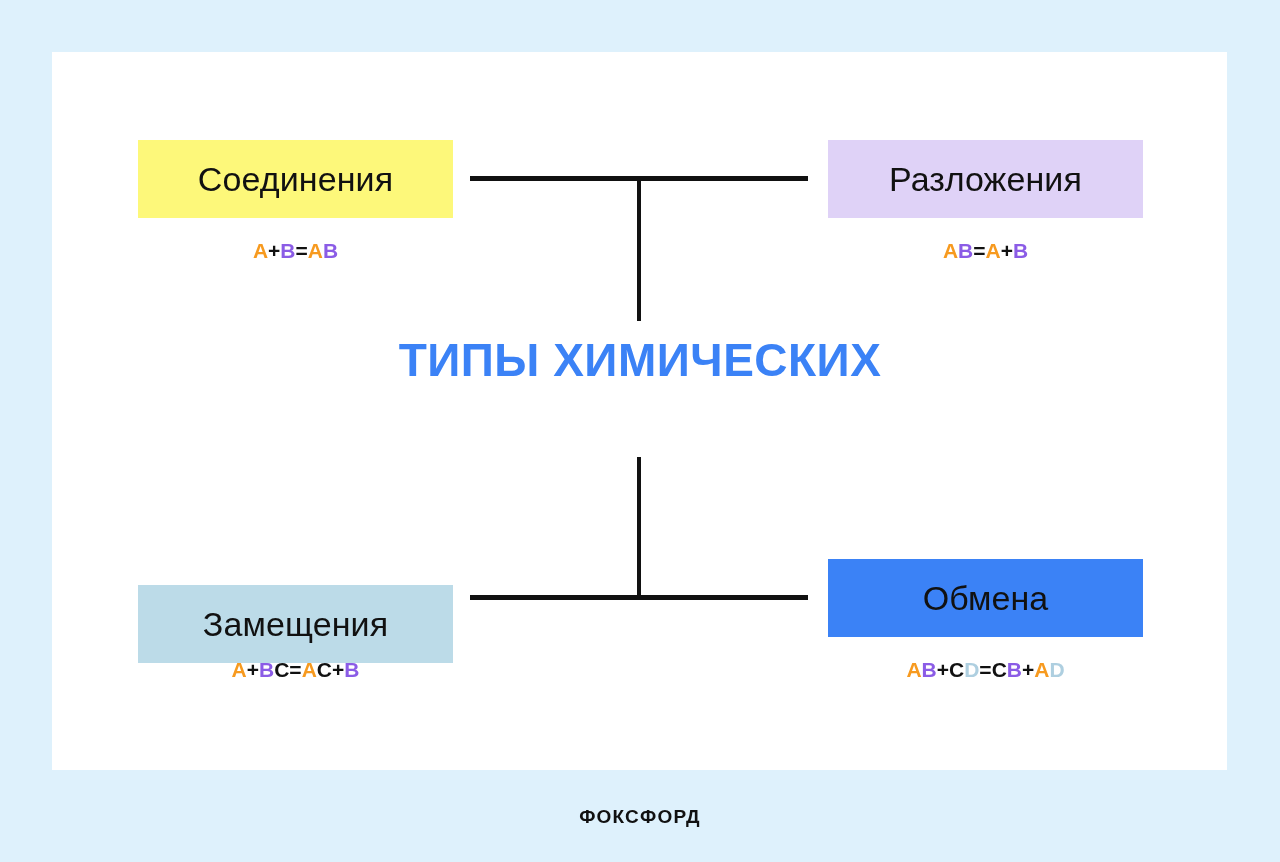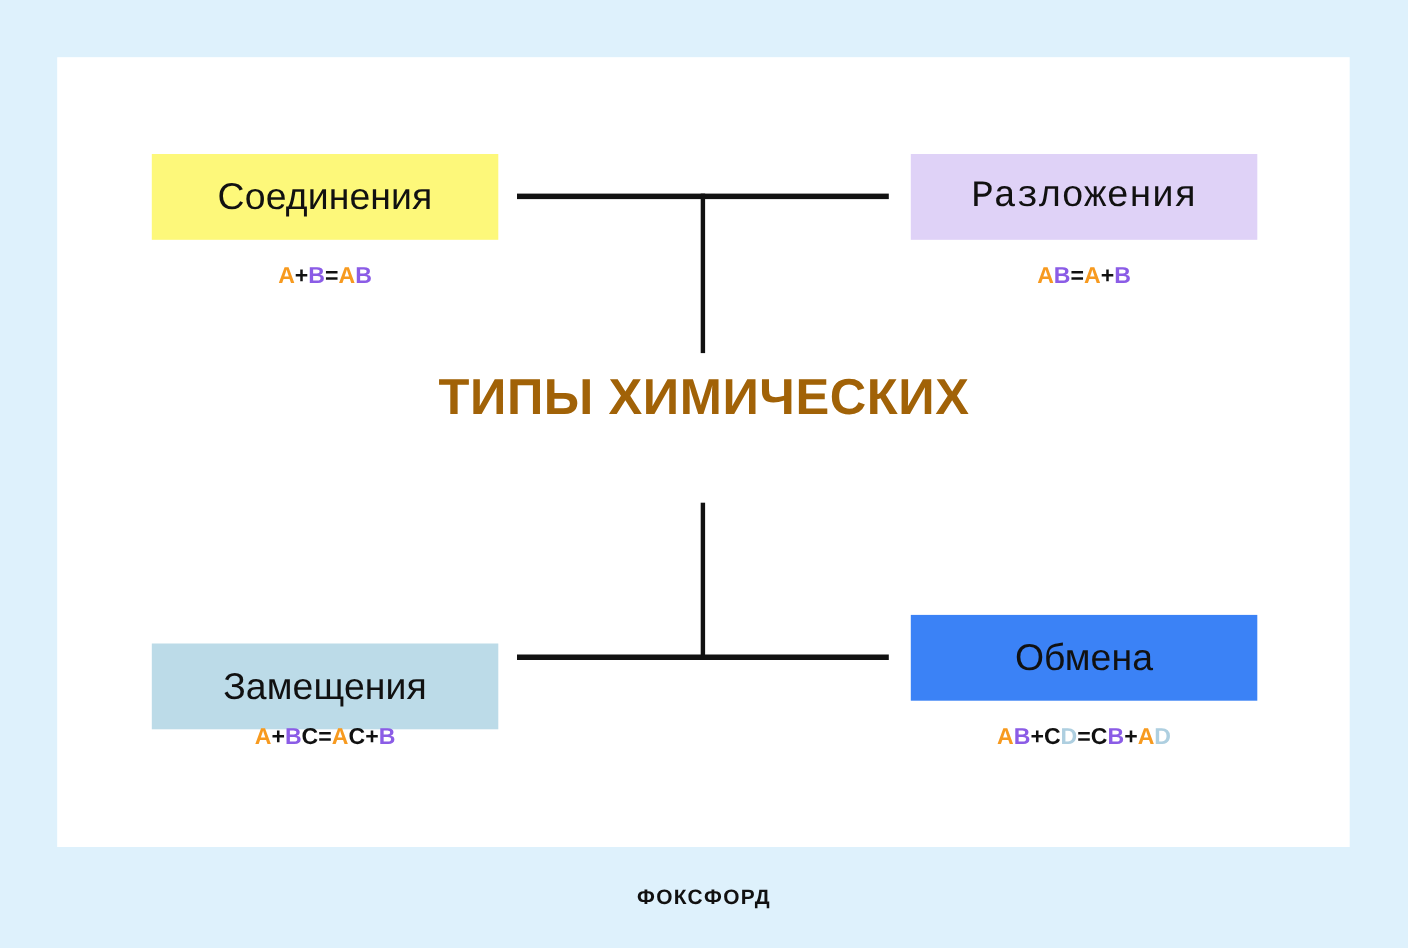--- a/index.html
+++ b/index.html
@@ -42,21 +42,21 @@
   .cat-label {
     font-size: 34px;
     line-height: 1;
     color: #111111;
     font-weight: 400;
     letter-spacing: 0.1px;
     white-space: nowrap;
   }
 
   #box-compound   { left: 138px; top: 140px; background: #fdf87a; }
-  #box-decomp     { left: 828px; top: 140px; background: #dfd2f7; font-family: Liberation Mono, monospace; }
+  #box-decomp     { left: 828px; top: 140px; background: #dfd2f7; }
   #box-substitute { left: 138px; top: 559px; background: #bcdbe8; margin-top: 26px; }
   #box-exchange   { left: 828px; top: 559px; background: #fcd194; }
 
   
   .formula {
     position: absolute;
     width: 315px;
     text-align: center;
     font-size: 21px;
     font-weight: bold;
@@ -89,21 +89,21 @@
   #title {
     position: absolute;
     left: 240px;
     top: 333px;
     width: 800px;
     text-align: center;
     font-size: 46px;
     font-weight: bold;
     line-height: 1.18;
     letter-spacing: 0.5px;
-    color: #a16207;
+    color: #3b82f6;
   }
   #title .line2 { display: block; }
 
   
   #footer-logo {
     position: absolute;
     left: 0;
     top: 806px;
     width: 1280px;
     text-align: center;

